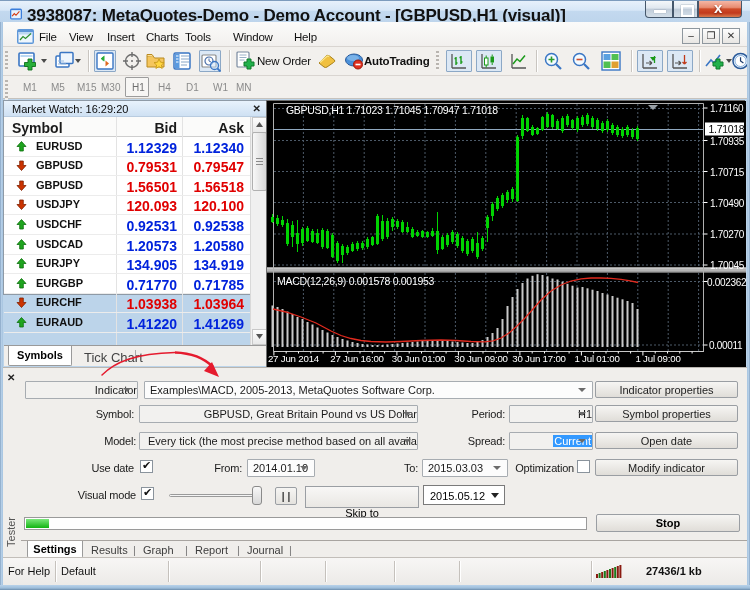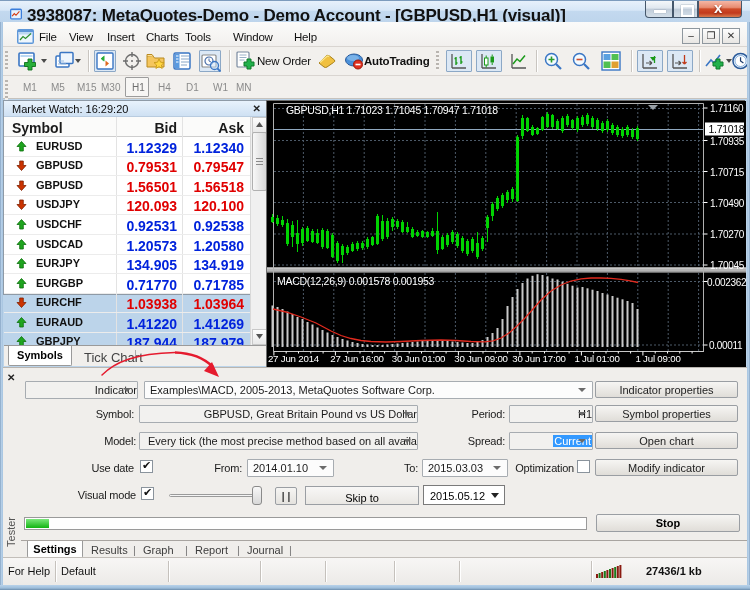--- a/index.html
+++ b/index.html
@@ -364,28 +364,20 @@
         <div class="mwbid dn">1.03938</div>
         <div class="mwask dn">1.03964</div>
       </div>
       <div class="mwrow" style="top:212px">
         <svg class="arrup" viewBox="0 0 11 11">
           <path d="M5.5 0.5 L10 5.5 L7.3 5.5 L7.3 10 L3.7 10 L3.7 5.5 L1 5.5 Z" fill="#1fa51f" stroke="#0a6e0a" stroke-width="0.8"></path>
         </svg>
         <div class="mwsym">EURAUD</div>
         <div class="mwbid up">1.41220</div>
         <div class="mwask up">1.41269</div>
-      </div>
-      <div class="mwrow" style="top:231px">
-        <svg class="arrup" viewBox="0 0 11 11">
-          <path d="M5.5 0.5 L10 5.5 L7.3 5.5 L7.3 10 L3.7 10 L3.7 5.5 L1 5.5 Z" fill="#1fa51f" stroke="#0a6e0a" stroke-width="0.8"></path>
-        </svg>
-        <div class="mwsym">GBPJPY</div>
-        <div class="mwbid up">187.944</div>
-        <div class="mwask up">187.979</div>
       </div>
     <div id="mwsb">
 
 <div style="position:absolute;left:1px;top:0;width:15px;height:16px;background:linear-gradient(180deg,#fdfdfd,#e8e8e8);border:1px solid #c8c8c8"></div>
 <svg style="position:absolute;left:5px;top:5px" width="7" height="5" viewBox="0 0 7 5">
           <path d="M3.5 0 L7 5 L0 5 Z" fill="#555"></path>
         </svg>
 <div style="position:absolute;left:1px;bottom:0;width:15px;height:16px;background:linear-gradient(180deg,#fdfdfd,#e8e8e8);border:1px solid #c8c8c8"></div>
 <svg style="position:absolute;left:5px;bottom:6px" width="7" height="5" viewBox="0 0 7 5">
           <path d="M3.5 5 L7 0 L0 0 Z" fill="#555"></path>
@@ -756,36 +748,36 @@
       <div class="tbn" style="top:13px">Indicator properties</div>
       <div class="lbl" style="left:51px;top:40px;width:80px">Symbol:</div>
       <div class="combo gray" style="left:136px;top:37px;width:279px">GBPUSD, Great Britain Pound vs US Dollar<span class="ca"></span></div>
       <div class="lbl" style="left:422px;top:40px;width:80px">Period:</div>
       <div class="combo gray" style="left:506px;top:37px;width:84px">H1<span class="ca"></span></div>
       <div class="tbn" style="top:37px">Symbol properties</div>
       <div class="lbl" style="left:53px;top:67px;width:80px">Model:</div>
       <div class="combo gray" style="left:136px;top:64px;width:279px">Every tick (the most precise method based on all availa<span class="ca"></span></div>
       <div class="lbl" style="left:422px;top:67px;width:80px">Spread:</div>
       <div class="combo gray" style="left:506px;top:64px;width:84px"><span style="background:#3399ff;color:#fff;padding:0 1px">Current</span><span class="ca"></span></div>
-      <div class="tbn" style="top:64px">Open chart</div>
+      <div class="tbn" style="top:64px">Open date</div>
       <div class="lbl" style="left:51px;top:94px;width:80px">Use date</div>
       <div class="chk on" style="left:137px;top:92px"></div>
       <div class="lbl" style="left:159px;top:94px;width:80px">From:</div>
-      <div class="combo" style="left:244px;top:91px;width:87px">2014.01.10<span class="ca"></span></div>
+      <div class="combo" style="left:244px;top:91px;width:68px">2014.01.10<span class="ca"></span></div>
       <div class="lbl" style="left:335px;top:94px;width:80px">To:</div>
       <div class="combo" style="left:419px;top:91px;width:86px">2015.03.03<span class="ca"></span></div>
       <div class="lbl" style="left:491px;top:94px;width:80px">Optimization</div>
       <div class="chk" style="left:574px;top:92px"></div>
       <div class="tbn" style="top:91px">Modify indicator</div>
       <div class="lbl" style="left:53px;top:121px;width:80px">Visual mode</div>
       <div class="chk on" style="left:138px;top:119px"></div>
       <div style="position:absolute;left:166px;top:126px;width:93px;height:3px;border:1px solid #9a9a9a;border-radius:2px;background:#f4f4f4"></div>
       <div style="position:absolute;left:249px;top:118px;width:10px;height:19px;background:linear-gradient(180deg,#f8f8f8,#d8d8d8);border:1px solid #8a8a8a;border-radius:3px"></div>
       <div style="position:absolute;left:272px;top:119px;width:22px;height:18px;background:linear-gradient(180deg,#f6f5f3,#e4e2de);border:1px solid #9a9ea3;border-radius:2px;text-align:center;font-size:10px;font-weight:bold;color:#333;padding-top:3px">| |</div>
-      <div style="position:absolute;left:302px;top:118px;width:114px;height:19px;background:linear-gradient(180deg,#f8f7f6,#e9e7e3);border:1px solid #9a9ea3;font-size:11px;text-align:center;padding-top:5px">Skip to</div>
+      <div style="position:absolute;left:302px;top:118px;width:114px;height:19px;background:linear-gradient(180deg,#f8f7f6,#e9e7e3);border:1px solid #9a9ea3;font-size:11px;text-align:center;padding-top:20px">Skip to</div>
       <div style="position:absolute;left:420px;top:117px;width:82px;height:20px;background:#fff;border:1px solid #7a7a7a;font-size:11px;padding:4px 0 0 6px">2015.05.12</div>
       <svg style="position:absolute;left:488px;top:125px" width="8" height="5" viewBox="0 0 8 5">
         <path d="M0 0 h8 l-4 5 Z" fill="#222"></path>
       </svg>
       <div id="progress">
         <div></div>
       </div>
       <div id="stopbtn">Stop</div>
       <div id="ttabs">
 <div id="tabset">Settings</div>

